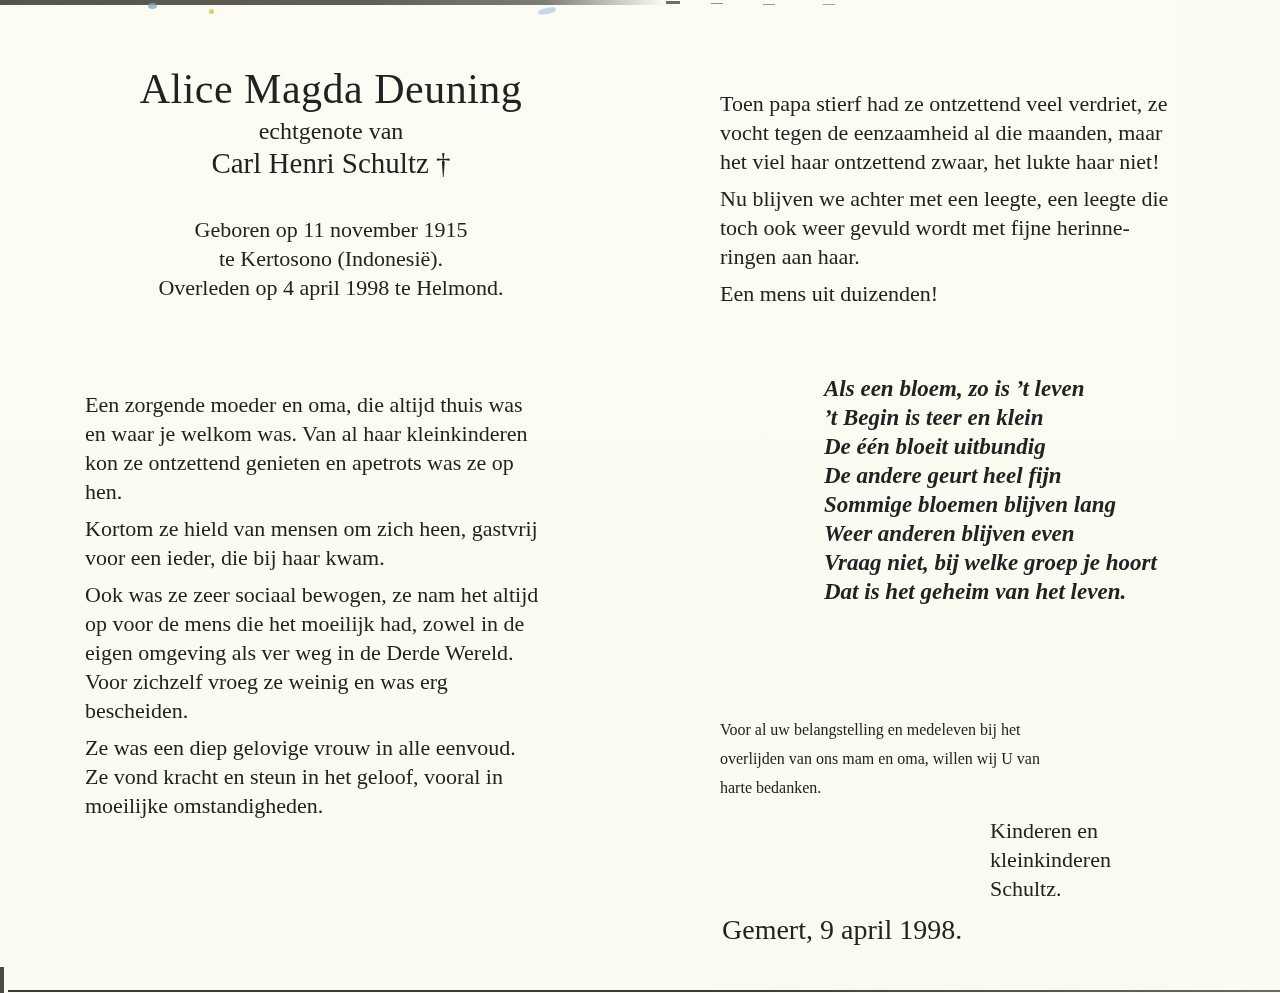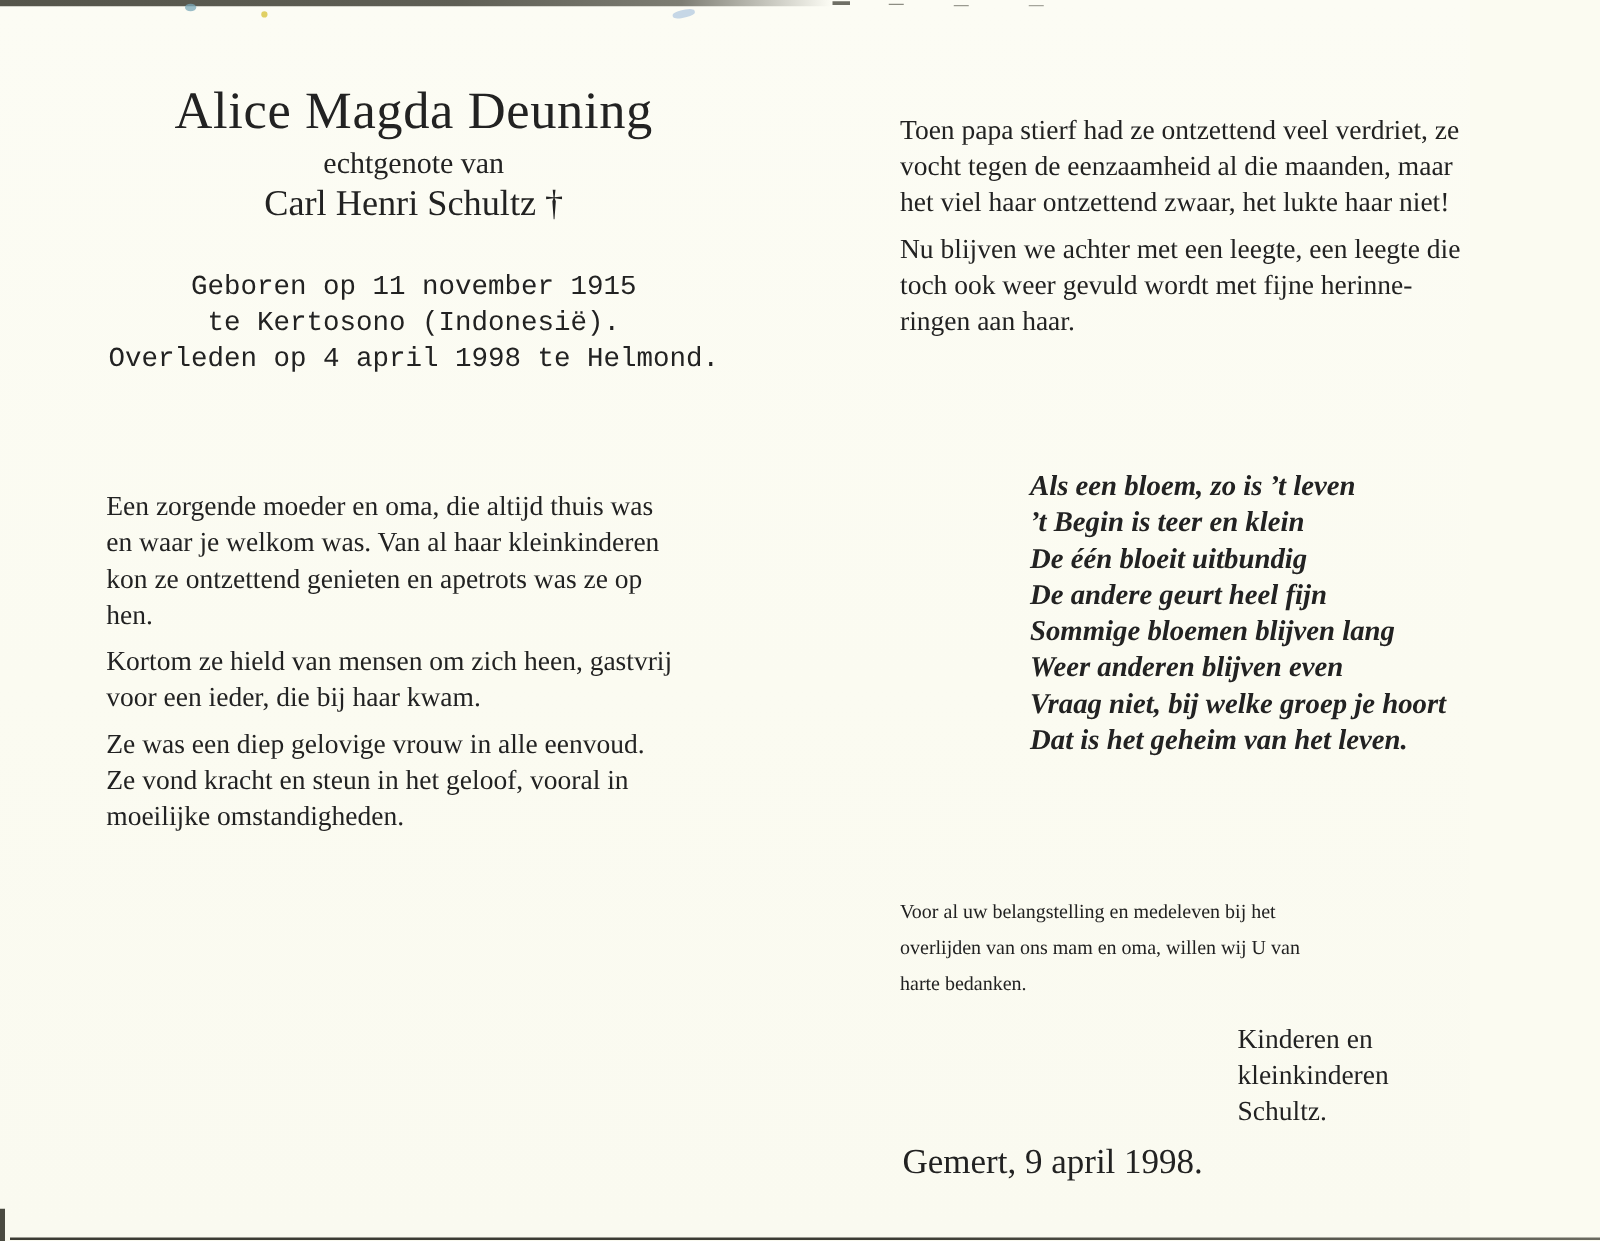--- a/index.html
+++ b/index.html
@@ -31,21 +31,20 @@
     text-align: center; font-size: 24px; line-height: 28px;
   }
   .spouse {
     position: absolute; left: 85px; top: 147px; width: 492px;
     text-align: center; font-size: 29px; line-height: 33px;
   }
   .dates {
     position: absolute; left: 85px; top: 215px; width: 492px;
     text-align: center; font-size: 22px; line-height: 29px;
     white-space: pre-line;
-    font-family: Liberation Mono, monospace;
   }
   .left-body {
     position: absolute; left: 85px; top: 390px; width: 515px;
   }
   .left-body p, .right-body p {
     margin: 0 0 8px 0;
     font-size: 22px; line-height: 29px;
     white-space: pre-line;
   }
   
@@ -124,34 +123,40 @@
 te Kertosono (Indonesië).
 Overleden op 4 april 1998 te Helmond.</div>
 
     <div class="left-body">
       <p>Een zorgende moeder en oma, die altijd thuis was
 en waar je welkom was. Van al haar kleinkinderen
 kon ze ontzettend genieten en apetrots was ze op
 hen.</p>
       <p>Kortom ze hield van mensen om zich heen, gastvrij
 voor een ieder, die bij haar kwam.</p>
+      <p>Ook was ze zeer sociaal bewogen, ze nam het altijd
+op voor de mens die het moeilijk had, zowel in de
+eigen omgeving als ver weg in de Derde Wereld.
+Voor zichzelf vroeg ze weinig en was erg
+bescheiden.</p>
       <p>Ze was een diep gelovige vrouw in alle eenvoud.
 Ze vond kracht en steun in het geloof, vooral in
 moeilijke omstandigheden.</p>
     </div>
   </section>
 
   <section>
     <div class="right-body">
       <p>Toen papa stierf had ze ontzettend veel verdriet, ze
 vocht tegen de eenzaamheid al die maanden, maar
 het viel haar ontzettend zwaar, het lukte haar niet!</p>
       <p>Nu blijven we achter met een leegte, een leegte die
 toch ook weer gevuld wordt met fijne herinne-
 ringen aan haar.</p>
+      <p>Een mens uit duizenden!</p>
     </div>
 
     <div class="poem">Als een bloem, zo is ’t leven
 ’t Begin is teer en klein
 De één bloeit uitbundig
 De andere geurt heel fijn
 Sommige bloemen blijven lang
 Weer anderen blijven even
 Vraag niet, bij welke groep je hoort
 Dat is het geheim van het leven.</div>

